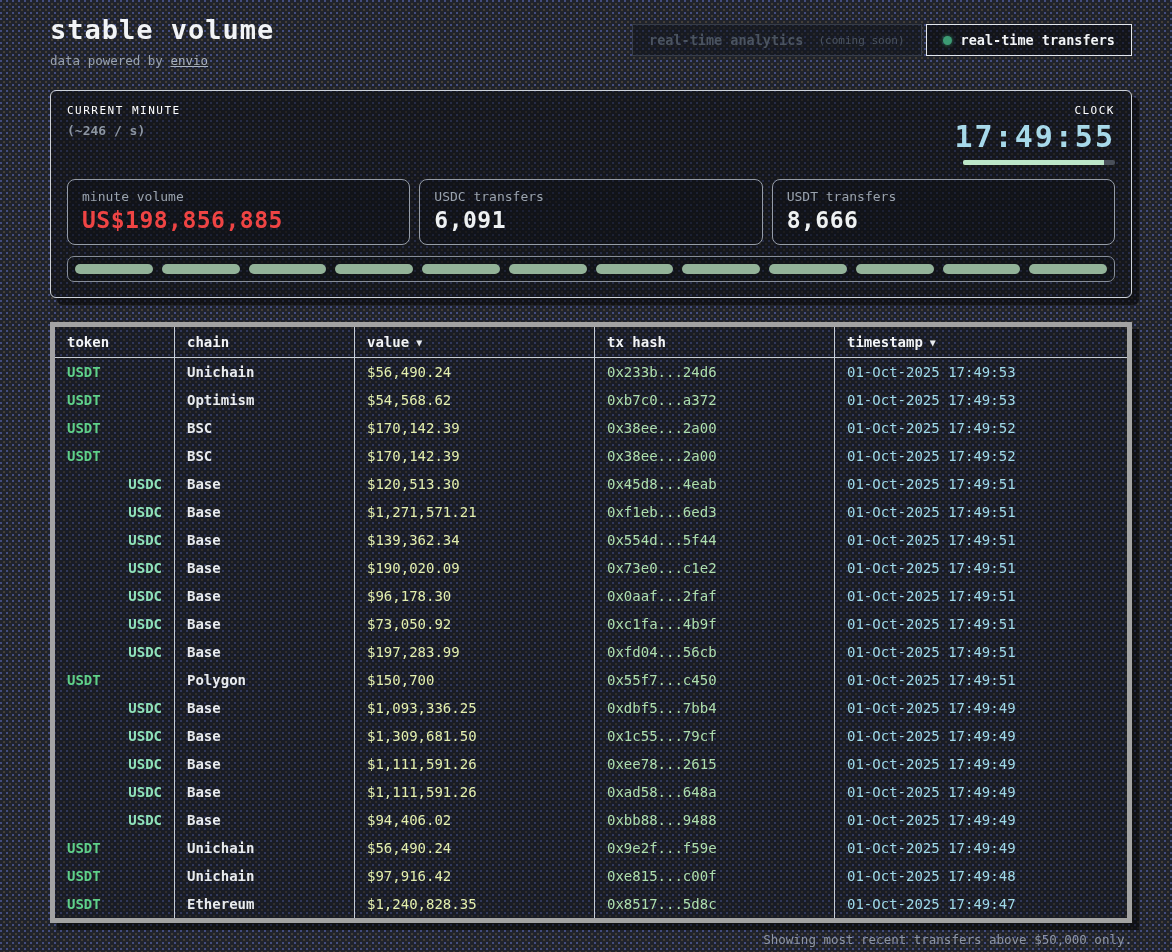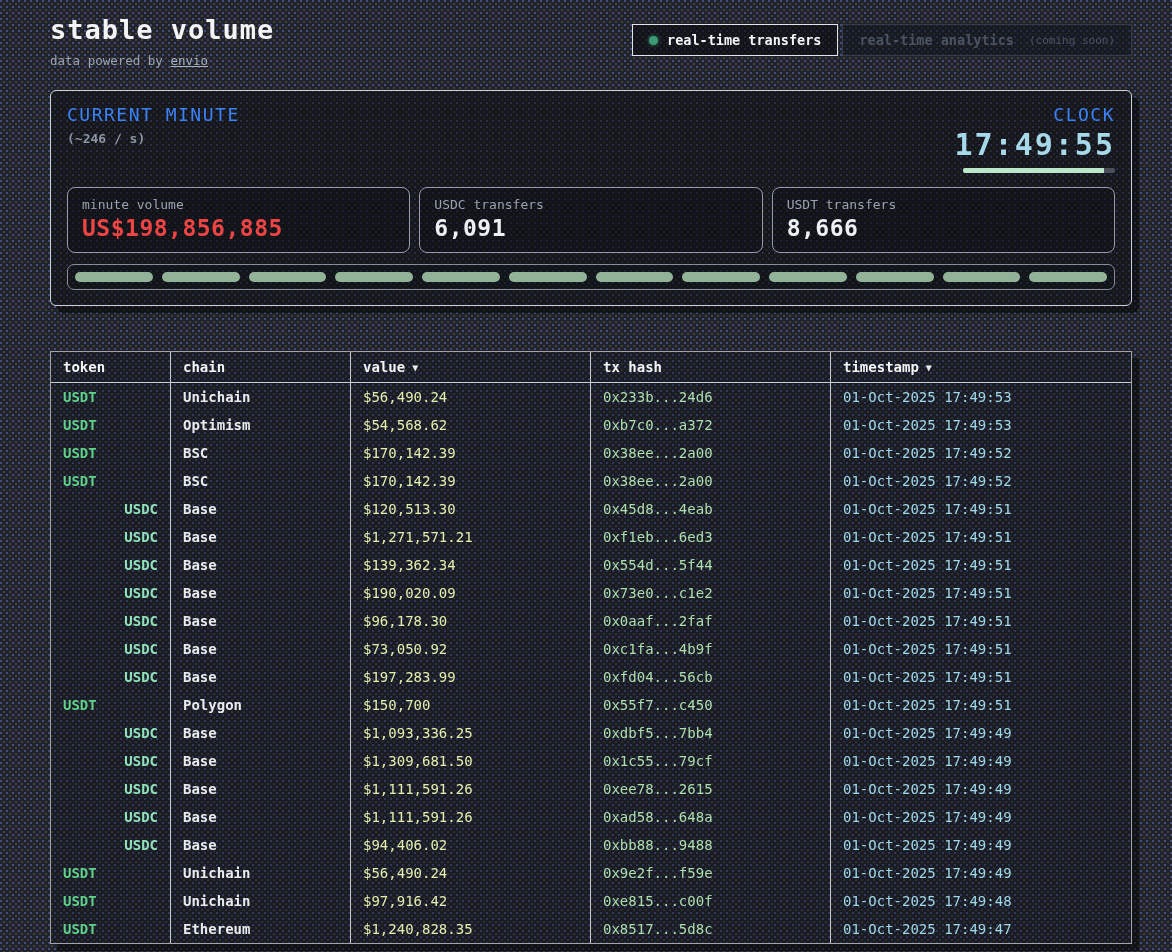--- a/index.html
+++ b/index.html
@@ -29,40 +29,40 @@
   .live-dot { width:9px; height:9px; border-radius:50%; background:#3c9b74; box-shadow:0 0 4px rgba(60,155,116,0.8); }
 
   
   .panel {
     margin-top:4px; border:1px solid #cdd2d9; border-radius:6px;
     background:rgba(9,11,16,0.50);
     box-shadow:7px 7px 0 rgba(0,0,0,0.5);
     padding:13px 16px 15px 16px;
   }
   .panel-top { display:flex; justify-content:space-between; align-items:flex-start; }
-  .eyebrow { font-size:18px; color:#3b82f6; letter-spacing:1.5px; }
+  .eyebrow { font-size:11px; color:#ffffff; letter-spacing:1.5px; }
   .bigline { margin-top:6px; display:flex; align-items:baseline; gap:10px; }
   .bignum { font-size:29px; font-weight:bold; color:#f4f6f8; letter-spacing:1px; }
   .rate { font-size:13px; font-weight:bold; color:#8d96a2; }
   .clockbox { text-align:right; }
   .clock-time { font-size:30px; font-weight:bold; color:#a7d9e9; letter-spacing:2px; margin-top:2px; }
   .clock-bar { margin-top:6px; margin-left:auto; width:152px; height:5px; background:#4a505a; border-radius:2px; overflow:hidden; }
   .clock-fill { height:100%; background:#bce6c9; }
 
   .boxes { display:flex; gap:9px; margin-top:14px; }
   .sbox { flex:1; border:1px solid #959ca7; border-radius:8px; background:rgba(10,12,18,0.38); padding:9px 14px 11px 14px; }
   .sbox .lbl { font-size:13px; color:#9aa3ae; }
   .sbox .val { margin-top:3px; font-size:23px; font-weight:bold; color:#eef1f3; letter-spacing:0.5px; }
   .sbox .val.volume { color:#ef4444; }
 
   .segwrap { margin-top:11px; border:1px solid #878e99; border-radius:7px; padding:7px 7px; display:flex; gap:9px; background:rgba(10,12,18,0.30); }
   .seg { flex:1; height:10px; border-radius:6px; background:#93b399; }
 
   
-  .tbl { margin-top:45px; border:1px solid #a3a3a3; background:rgba(14,17,26,0.35); box-shadow:7px 7px 0 rgba(0,0,0,0.5); }
+  .tbl { margin-top:24px; border:5px solid #a3a3a3; background:rgba(14,17,26,0.35); box-shadow:7px 7px 0 rgba(0,0,0,0.5); }
   .tgrid { display:grid; grid-template-columns:120px 180px 240px 240px 1fr; }
   .hcell { font-size:14px; font-weight:bold; color:#f2f4f6; padding:7px 12px; border-right:1px solid #c6ccd3; border-bottom:1px solid #c6ccd3; display:flex; align-items:center; gap:7px; }
   .hcell:last-child { border-right:none; }
   .hcell .arrow { font-size:10px; color:#e8ebee; }
   .trow { display:grid; grid-template-columns:120px 180px 240px 240px 1fr; }
   .cell { font-size:14px; padding:5px 12px; line-height:18px; border-right:1px solid #c6ccd3; white-space:nowrap; overflow:hidden; }
   .cell:last-child { border-right:none; }
   .c-token { font-weight:bold; }
   .tok-USDT { color:#5fd189; }
   .tok-USDC { color:#8fe2ba;text-align:right; }
@@ -77,27 +77,27 @@
 <body>
 
 <div class="page">
 
   <div class="hdr">
     <div>
       <div class="title">stable volume</div>
       <div class="subtitle"><span>data powered by </span><a>envio</a></div>
     </div>
     <div class="tabs">
+      <div class="tab disabled">
+        <span>real-time analytics</span>
+        <span class="soon">(coming soon)</span>
+      </div>
       <div class="tab active">
         <span class="live-dot"></span>
         <span>real-time transfers</span>
-      </div>
-      <div class="tab disabled">
-        <span>real-time analytics</span>
-        <span class="soon">(coming soon)</span>
       </div>
     </div>
   </div>
 
   <div class="panel">
     <div class="panel-top">
       <div>
         <div class="eyebrow">CURRENT MINUTE</div>
         <div class="bigline">
           <span class="rate">(~246 / s)</span>

